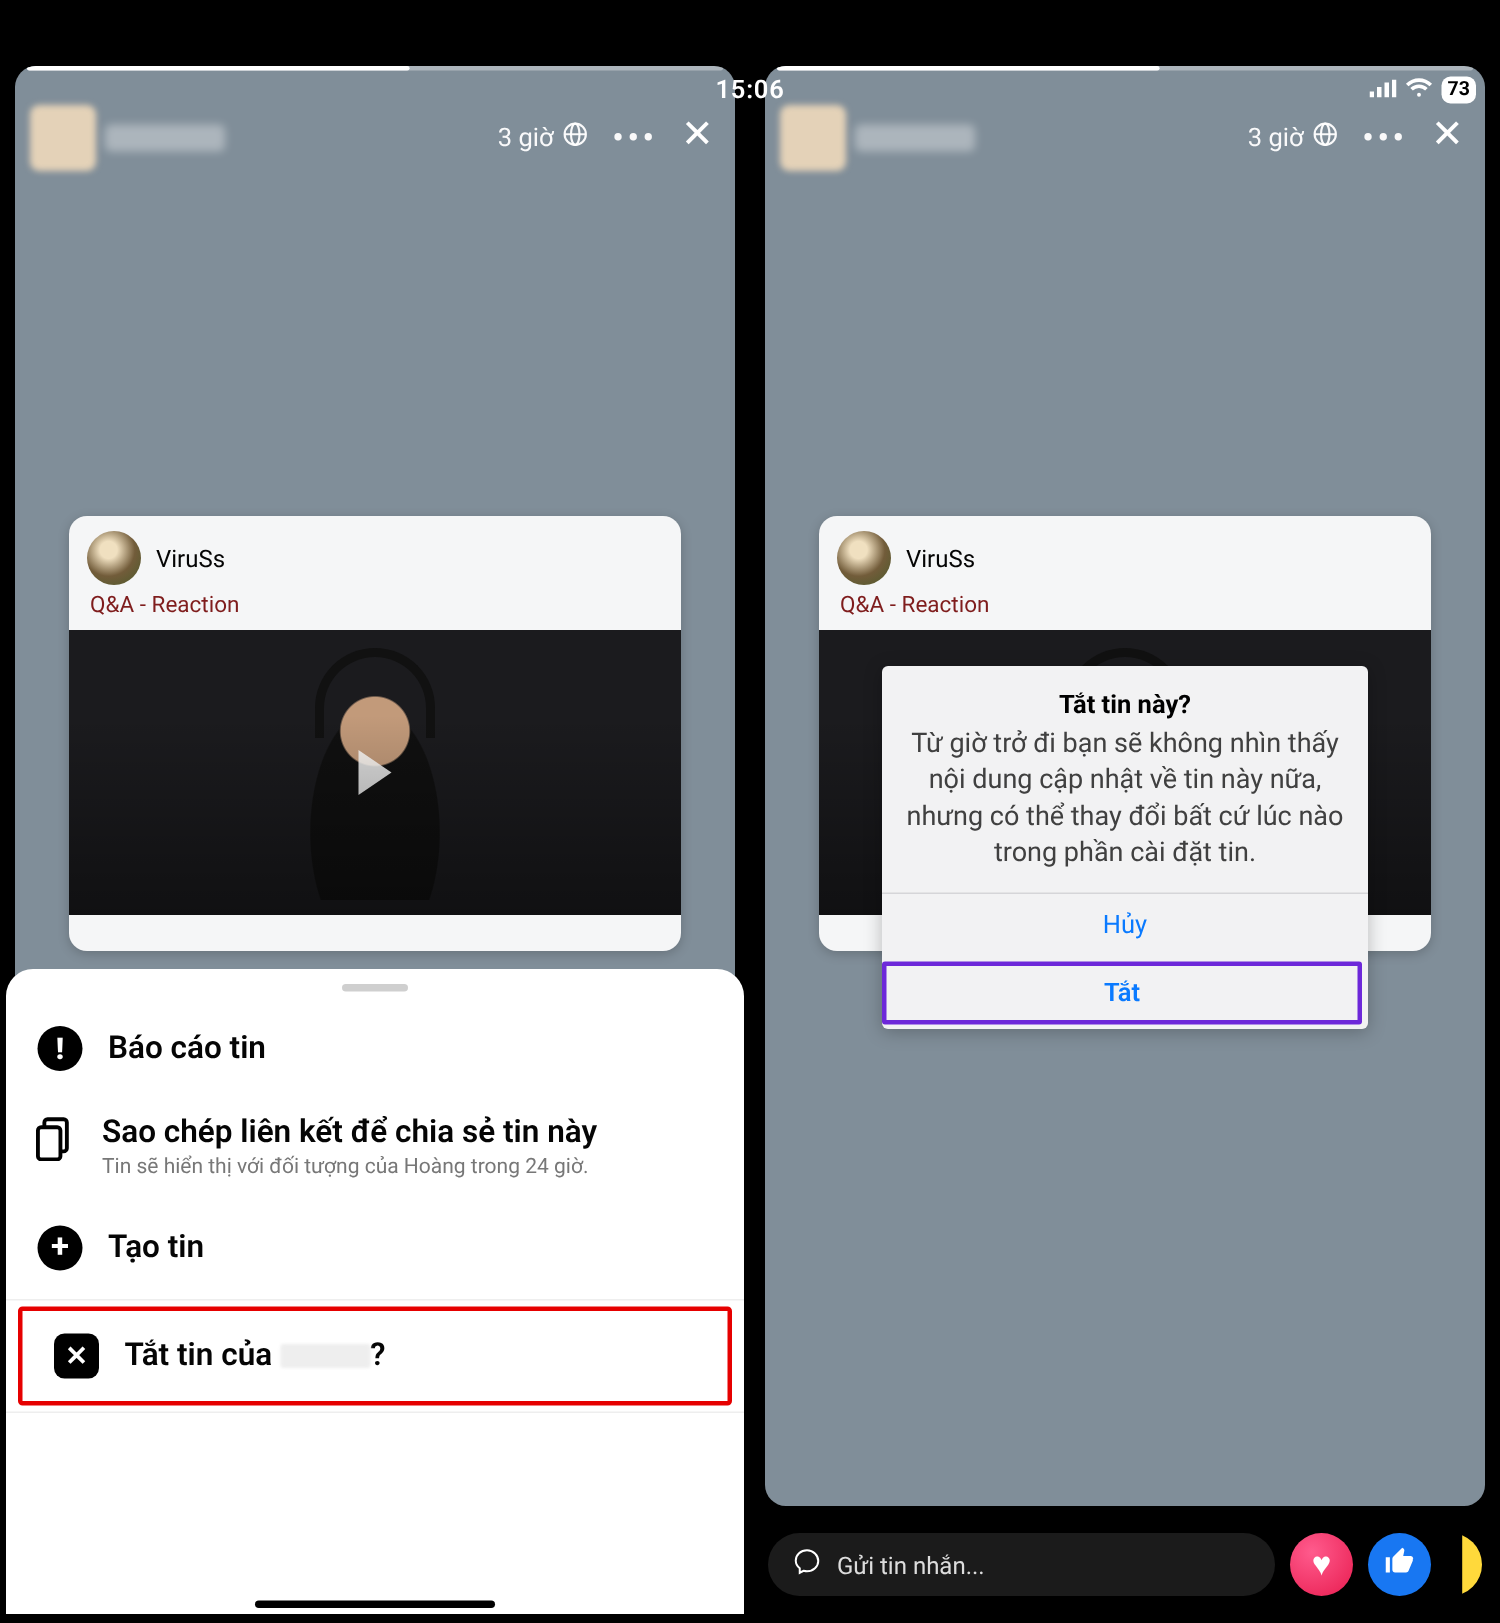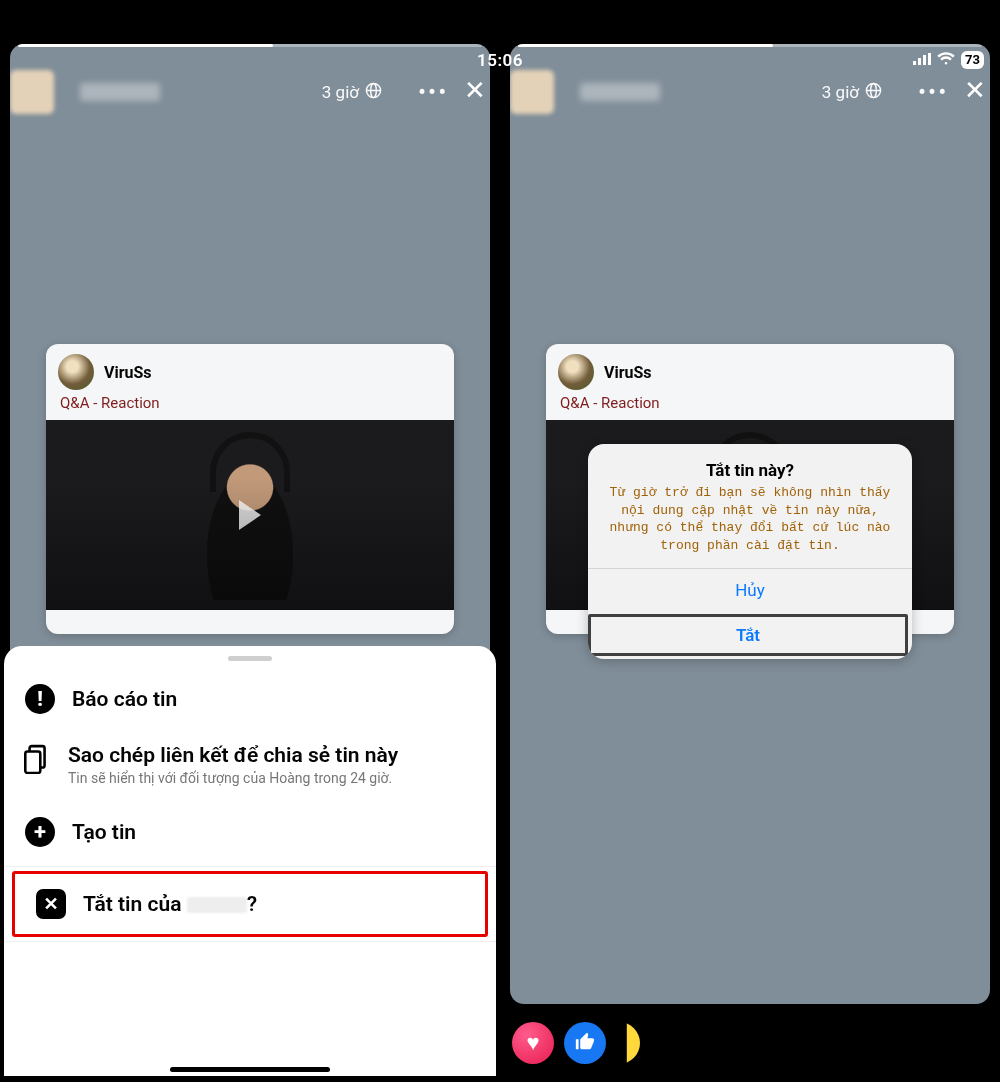--- a/index.html
+++ b/index.html
@@ -61,22 +61,22 @@
   }
   .progress::before {
     content:"";
     position:absolute; left:0; top:0; bottom:0;
     width: 55%; background:#fff; border-radius:2px;
   }
   .story-header {
     position: absolute; top: 20px; left: 0; right: 0;
     height: 56px;
     display: flex; align-items: center;
-    padding: 0 0;
-    gap: 26px;
+    padding: 0 10px;
+    gap: 6px;
     color: rgba(255,255,255,0.95);
   }
   .avatar {
     width: 44px; height: 44px; border-radius: 6px;
     background: #e4d2b8;
     filter: blur(2px);
   }
   .poster-name {
     filter: blur(3px);
     background: rgba(255,255,255,0.35);
@@ -102,21 +102,21 @@
     box-shadow: 0 2px 8px rgba(0,0,0,0.2);
   }
   .card-head {
     display:flex; align-items:center;
     padding: 10px 12px 2px 12px; gap: 10px;
   }
   .card-head .profile {
     width: 36px; height: 36px; border-radius: 50%;
     background: radial-gradient(circle at 40% 35%, #f0e0c0 18%, #725c3a 55%, #4a5a2a 100%);
   }
-  .card-head .name { font-weight: 700; font-size: 16px; color:#050505; }
+  .card-head .name { font-weight: 400; font-size: 16px; color:#050505; }
   .card-sub { padding: 2px 14px 8px 14px; font-size: 15px; color:#7f1d1d; }
   .card-video {
     height: 190px; background:#1b1b1e;
     position: relative;
   }
   .card-video::after{
     content:"";
     position:absolute; left:0;right:0;bottom:0; height:70%;
     background: linear-gradient(to top, rgba(0,0,0,0.4), transparent);
   }
@@ -180,35 +180,35 @@
     position:absolute; bottom:4px; left:50%; transform:translateX(-50%);
     width: 160px; height: 5px; background:#000; border-radius: 4px;
   }
   .sheet .home-indicator { background:#000; }
   
   .dialog {
     position:absolute;
     top: 400px;
     left: 78px; right: 78px;
     background: #f2f2f3;
-    border-radius: 16px;
+    border-radius: 4px;
     overflow: hidden;
     z-index: 20;
     box-shadow: 0 2px 12px rgba(0,0,0,0.25);
   }
   .dialog-body { padding: 16px 16px 14px 16px; text-align:center; }
   .dialog-title { font-weight:700; font-size:17px; color:#000; margin-bottom:4px; }
-  .dialog-text { font-size:13px; color:#a16207; line-height:1.35;font-family:Liberation Mono, monospace; }
+  .dialog-text { font-size:18px; color:#404040; line-height:1.35; }
   .dialog-actions { display:flex; border-top:1px solid #d5d5d8;flex-direction:column; }
   .dialog-btn {
     flex:1; text-align:center; padding: 11px 0;
     color:#0a7aff; font-size:17px;
   }
   .dialog-btn.confirm { font-weight:600; border-left:1px solid #d5d5d8; }
-  .dialog .confirm-wrap { border:3px solid #404040; margin: 3px 4px 3px 0; border-radius:2px; }
+  .dialog .confirm-wrap { border:3px solid #6d28d9; margin: 3px 4px 3px 0; border-radius:2px; }
   .confirm-wrap .dialog-btn { padding: 8px 0; }
 
   
   .reply-bar {
     position: absolute; left: 8px; right: 8px; bottom: 12px;
     display: flex; align-items:center; gap: 10px;
     z-index: 5;
   }
   .reply-pill {
     flex: 1;
@@ -392,20 +392,28 @@
         <div class="dialog-actions">
           <div class="dialog-btn">Hủy</div>
           <div class="confirm-wrap" style="flex:1;">
             <div class="dialog-btn confirm" style="border-left:none;">Tắt</div>
           </div>
         </div>
       </div>
     </div>
 
     <div class="reply-bar">
+      <div class="reply-pill">
+        <span class="msgr">
+          <svg viewBox="0 0 24 24">
+              <path d="M12 3C7 3 3 6.7 3 11.2c0 2.5 1.2 4.7 3.2 6.2V21l3-1.6c.9.2 1.9.4 2.8.4 5 0 9-3.7 9-8.2S17 3 12 3z"></path>
+            </svg>
+        </span>
+        <span>Gửi tin nhắn...</span>
+      </div>
       <div class="reaction love">
         <span>♥</span>
       </div>
       <div class="reaction like thumb">
         <span>
           <svg viewBox="0 0 24 24">
               <path d="M2 21h3V10H2v11zm20-10c0-1.1-.9-2-2-2h-5.3l.8-3.8v-.3c0-.4-.2-.8-.4-1.1L14 3l-6.6 6.6c-.4.4-.6.9-.6 1.4V19c0 1.1.9 2 2 2h8c.8 0 1.5-.5 1.8-1.2l3-7c.1-.2.1-.5.1-.8v-1z"></path>
             </svg>
         </span>
       </div>

